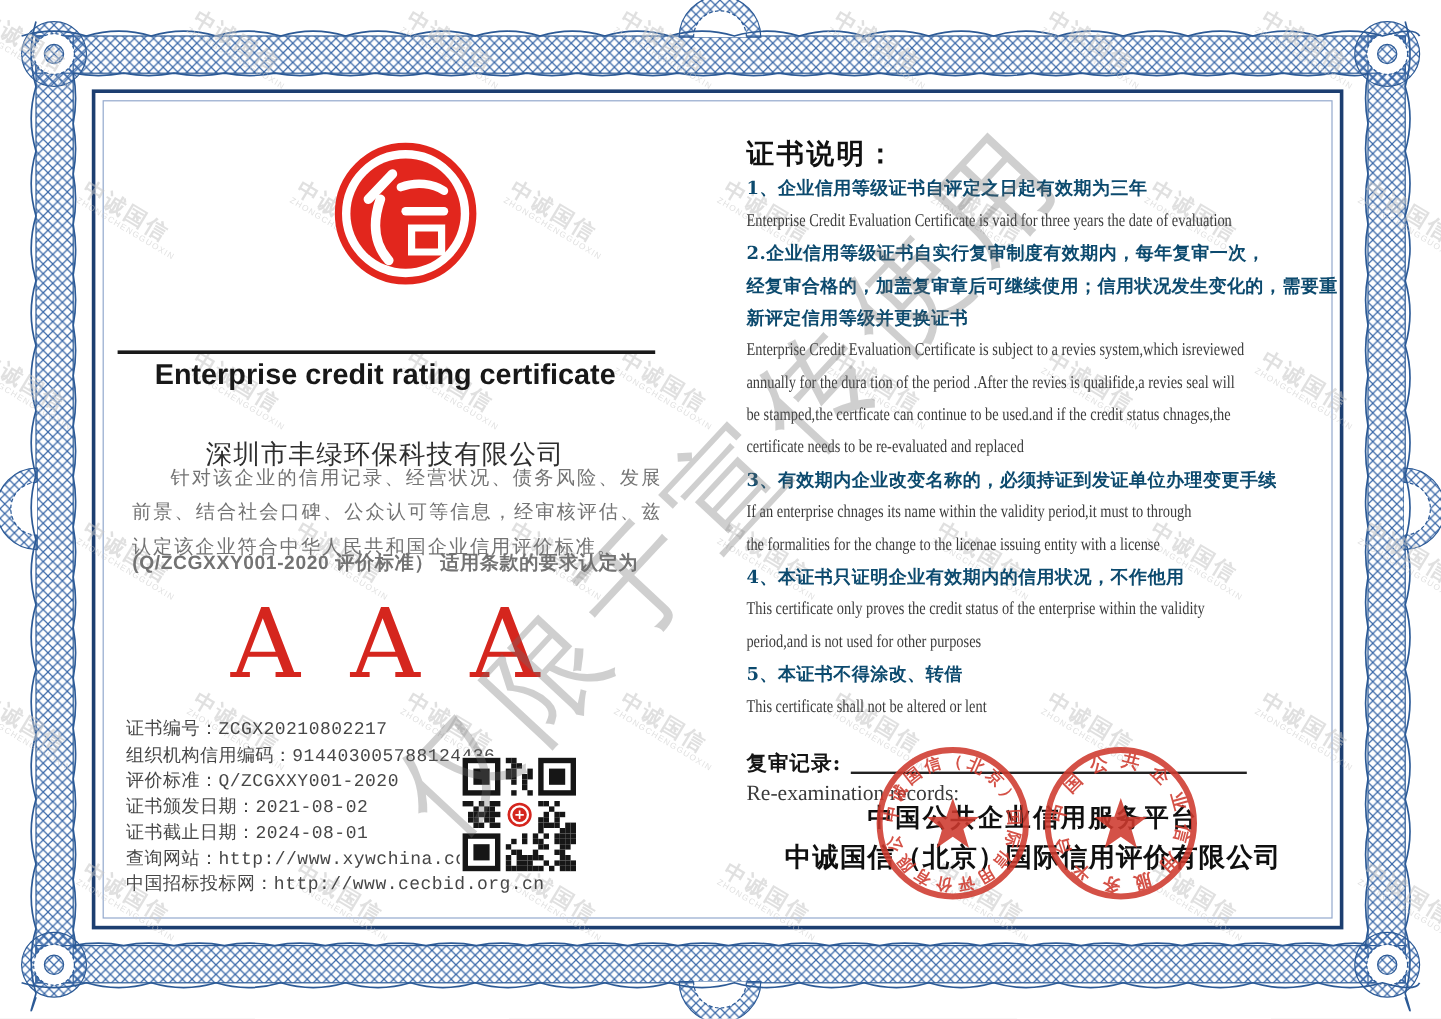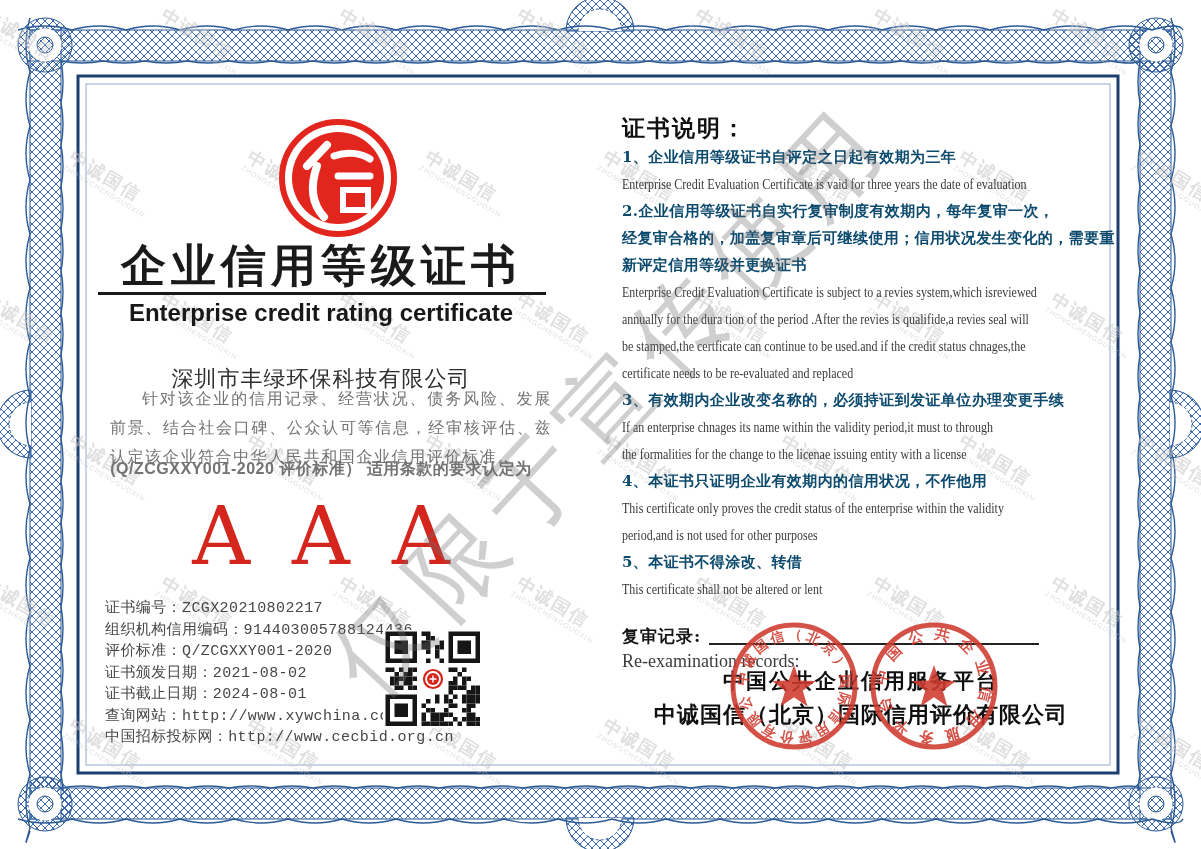--- a/index.html
+++ b/index.html
@@ -310,21 +310,20 @@
       <circle r="46" fill="#e2261d"></circle>
       <g stroke="#fff" fill="none" stroke-linecap="round">
         <path d="M -31,-12 L -11,-33" stroke-width="8"></path>
         <path d="M -21,-12 C -28,8 -26,26 -14,39" stroke-width="8"></path>
         <path d="M -4,-22 C 9,-27 23,-25 32,-19" stroke-width="7"></path>
         <path d="M 0,-2 L 32,-2" stroke-width="7"></path>
         <path d="M 5,12 h 25 v 20 h -25 z" stroke-width="6"></path>
       </g>
     </svg>
 
-    <div class="title">企业信用等级证书</div>
     <div class="title-rule"></div>
     <div class="subtitle">Enterprise credit rating certificate</div>
     <div class="company">深圳市丰绿环保科技有限公司</div>
     <div class="body-par">针对该企业的信用记录、经营状况、债务风险、发展前景、结合社会口碑、公众认可等信息，经审核评估、兹认定该企业符合中华人民共和国企业信用评价标准。</div>
     <div class="standard">(Q/ZCGXXY001-2020 评价标准） 适用条款的要求认定为</div>
     <div class="rating">AAA</div>
 
     <div class="details">
       <div class="detail-line"><span>证书编号：</span><span>ZCGX20210802217</span></div>
       <div class="detail-line"><span>组织机构信用编码：</span><span>914403005788124436</span></div>

